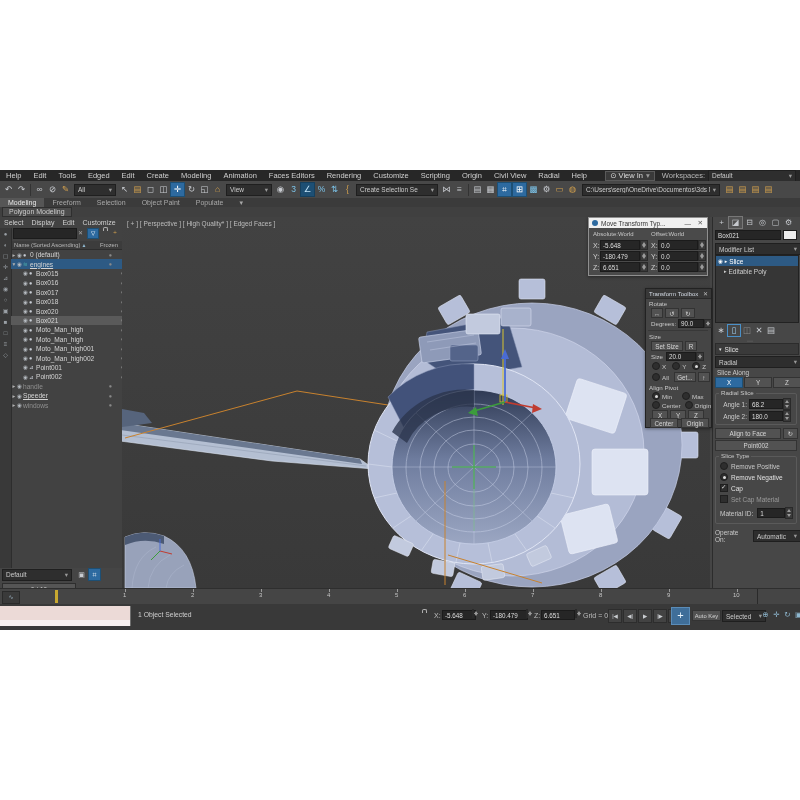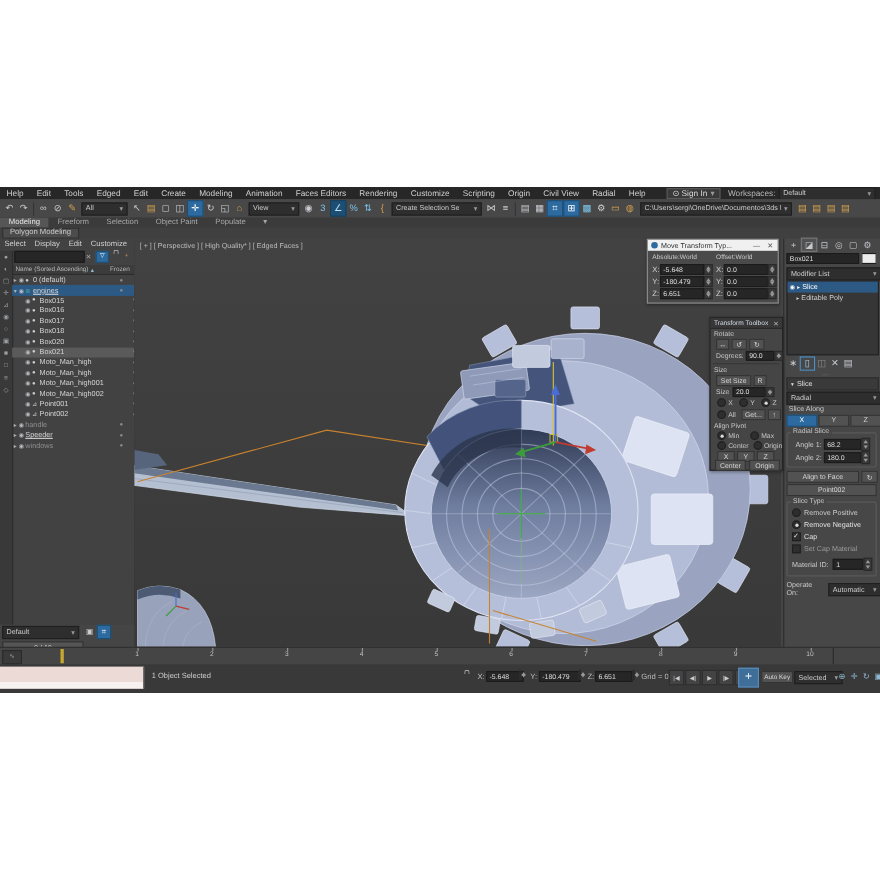--- a/index.html
+++ b/index.html
@@ -103,21 +103,21 @@
     <span class="mitem">Rendering</span>
     <span class="mitem">Customize</span>
     <span class="mitem">Scripting</span>
     <span class="mitem">Origin</span>
     <span class="mitem">Civil View</span>
     <span class="mitem">Radial</span>
     <span class="mitem">Help</span>
     <span style="flex:1"></span>
     <span id="signin">
       <span style="margin-right:2px;">⊙</span>
-      <span>Sign In</span>
+      <span>View In</span>
       <span class="ddcaret">▾</span>
     </span>
     <span style="margin:0 3px;color:#b8b8b8;">Workspaces:</span>
     <span class="dd" style="width:80px;margin-right:4px;">
       <span>Default</span>
           <span class="ddcaret">▾</span>
     </span>
   </div>
 
   <div id="toolbar" class="ab">

